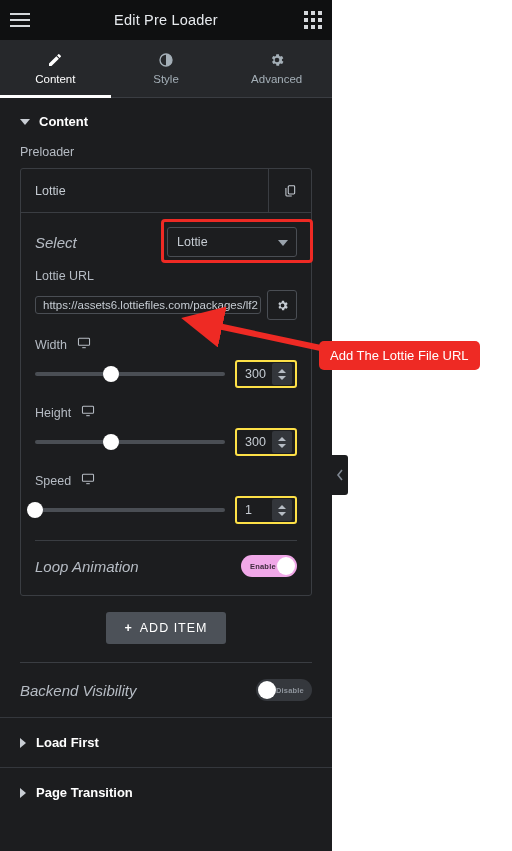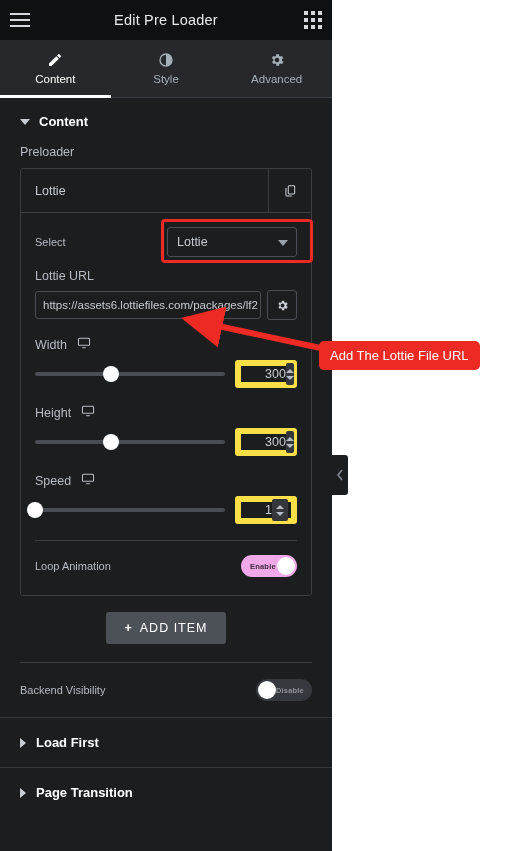--- a/index.html
+++ b/index.html
@@ -85,21 +85,21 @@
     flex:1;display:flex;align-items:center;padding:0 14px;
     color:#c6ccd3;font-size:12.5px;cursor:pointer;
   }
   .rep-actions{
     width:42px;display:flex;align-items:center;justify-content:center;
     border-left:1px solid #3a3d42;cursor:pointer;
   }
   .rep-content{padding:14px 14px 16px;}
 
   .row{display:flex;align-items:center;justify-content:space-between;margin-bottom:12px;}
-  .row-label{color:#b6bcc4;font-size:11px;display:flex;align-items:center;gap:9px;}
+  .row-label{color:#b6bcc4;font-size:15px;display:flex;align-items:center;gap:9px;font-style:italic;}
 
   .select-wrap{position:relative;width:130px;}
   .hl-box{
     position:absolute;left:-6px;top:-8px;width:146px;height:38px;
     border:3px solid #ee2a24;border-radius:4px;pointer-events:none;
   }
   select,.fake-select{
     width:130px;height:30px;background:#1c1d1f;color:#c6ccd3;
     border:1px solid #4a4e54;border-radius:3px;font-size:12.5px;
     padding:0 24px 0 9px;appearance:none;-webkit-appearance:none;
@@ -107,21 +107,21 @@
     display:flex;align-items:center;box-sizing:border-box;cursor:pointer;
   }
   .sel-arrow{
     position:absolute;right:9px;top:13px;width:0;height:0;
     border-left:5px solid transparent;border-right:5px solid transparent;
     border-top:6px solid #9aa3ac;pointer-events:none;
   }
 
   .url-row{display:flex;align-items:center;gap:6px;margin-top:2px;}
   .url-input{
-    flex:1;height:28px;background:#1c1d1f;border:1px solid #4a4e54;
+    flex:1;height:18px;background:#1c1d1f;border:1px solid #4a4e54;
     border-radius:3px;color:#c6ccd3;font-size:11.5px;padding:0 7px;
     font-family:"Liberation Sans", sans-serif;box-sizing:border-box;
     white-space:nowrap;overflow:hidden;text-overflow:clip;
     display:flex;align-items:center;
   }
   .gear-btn{
     width:28px;height:28px;border:1px solid #4a4e54;border-radius:3px;
     display:flex;align-items:center;justify-content:center;cursor:pointer;
     background:#1c1d1f;flex:none;
   }
@@ -130,22 +130,22 @@
   .slider-row{display:flex;align-items:center;gap:10px;}
   .slider{
     flex:1;height:22px;position:relative;display:flex;align-items:center;cursor:pointer;
   }
   .track{width:100%;height:4px;background:#4a4e54;border-radius:2px;}
   .thumb{
     position:absolute;width:16px;height:16px;border-radius:50%;
     background:#ffffff;transform:translateX(-50%);
   }
   .num{
-    width:62px;height:28px;border:6px solid #fde047;border-radius:3px;
-    display:flex;align-items:center;box-sizing:border-box;flex:none;padding-left:16px;
+    width:62px;height:28px;border:2px solid #fde047;border-radius:3px;
+    display:flex;align-items:center;box-sizing:border-box;flex:none;
   }
   .num .val{flex:1;color:#c6ccd3;font-size:12.5px;padding-left:8px;}
   .spin{
     width:20px;height:22px;background:#33363b;border-radius:2px;margin-right:3px;
     display:flex;flex-direction:column;align-items:center;justify-content:center;gap:3px;
     cursor:pointer;
   }
   .spin i{display:block;width:0;height:0;border-left:4px solid transparent;border-right:4px solid transparent;}
   .spin i.up{border-bottom:4px solid #b6bcc4;}
   .spin i.dn{border-top:4px solid #b6bcc4;}

